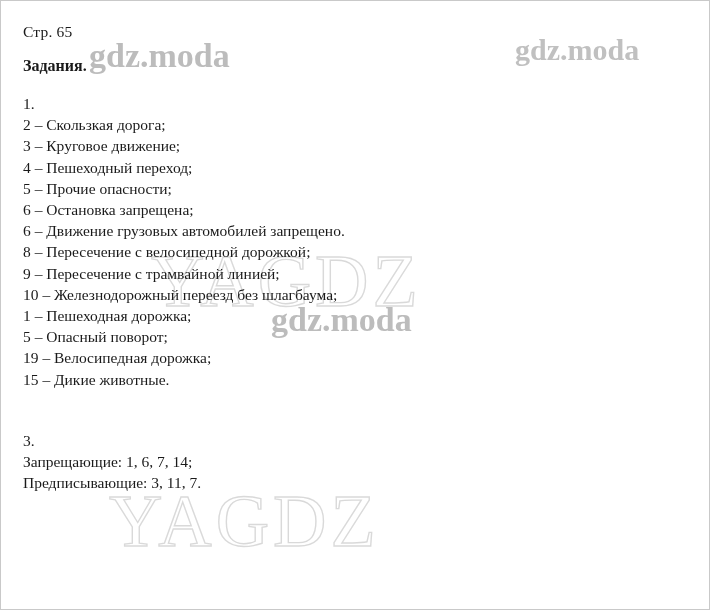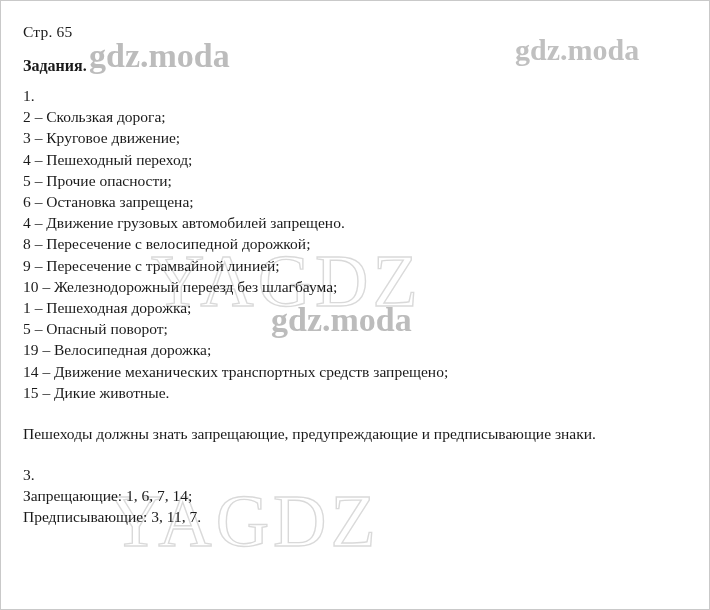--- a/index.html
+++ b/index.html
@@ -29,21 +29,21 @@
     padding: 22px 14px 0 22px;
   }
   .page-number {
     font-size: 15.5px;
     margin: 0 0 16px 0;
     letter-spacing: 0.2px;
   }
   .task-heading {
     font-size: 16px;
     font-weight: bold;
-    margin: 0 0 10px 0;
+    margin: 0 0 18px 0;
   }
   .line {
     font-size: 15.5px;
     line-height: 21.2px;
     margin: 0;
     white-space: pre;
   }
   .spacer-md { height: 20px; }
   .note {
     font-size: 15.5px;
@@ -103,34 +103,32 @@
     <div class="task-heading">Задания.</div>
 
     <div class="line">1.</div>
 
     <div>
       <div class="line">2 – Скользкая дорога;</div>
       <div class="line">3 – Круговое движение;</div>
       <div class="line">4 – Пешеходный переход;</div>
       <div class="line">5 – Прочие опасности;</div>
       <div class="line">6 – Остановка запрещена;</div>
-      <div class="line">4 – Движение грузовых автомобилей запрещено.</div>
+      <div class="line">6 – Движение грузовых автомобилей запрещено.</div>
       <div class="line">8 – Пересечение с велосипедной дорожкой;</div>
       <div class="line">9 – Пересечение с трамвайной линией;</div>
       <div class="line">10 – Железнодорожный переезд без шлагбаума;</div>
       <div class="line">1 – Пешеходная дорожка;</div>
       <div class="line">5 – Опасный поворот;</div>
       <div class="line">19 – Велосипедная дорожка;</div>
-      <div class="line">14 – Движение механических транспортных средств запрещено;</div>
       <div class="line">15 – Дикие животные.</div>
     </div>
 
     <div class="spacer-md"></div>
 
-    <div class="note">Пешеходы должны знать запрещающие, предупреждающие и предписывающие знаки.</div>
 
     <div class="spacer-md"></div>
 
     <div class="line">3.</div>
     <div class="line">Запрещающие: 1, 6, 7, 14;</div>
     <div class="line">Предписывающие: 3, 11, 7.</div>
 
   </div>
 </div>
 

